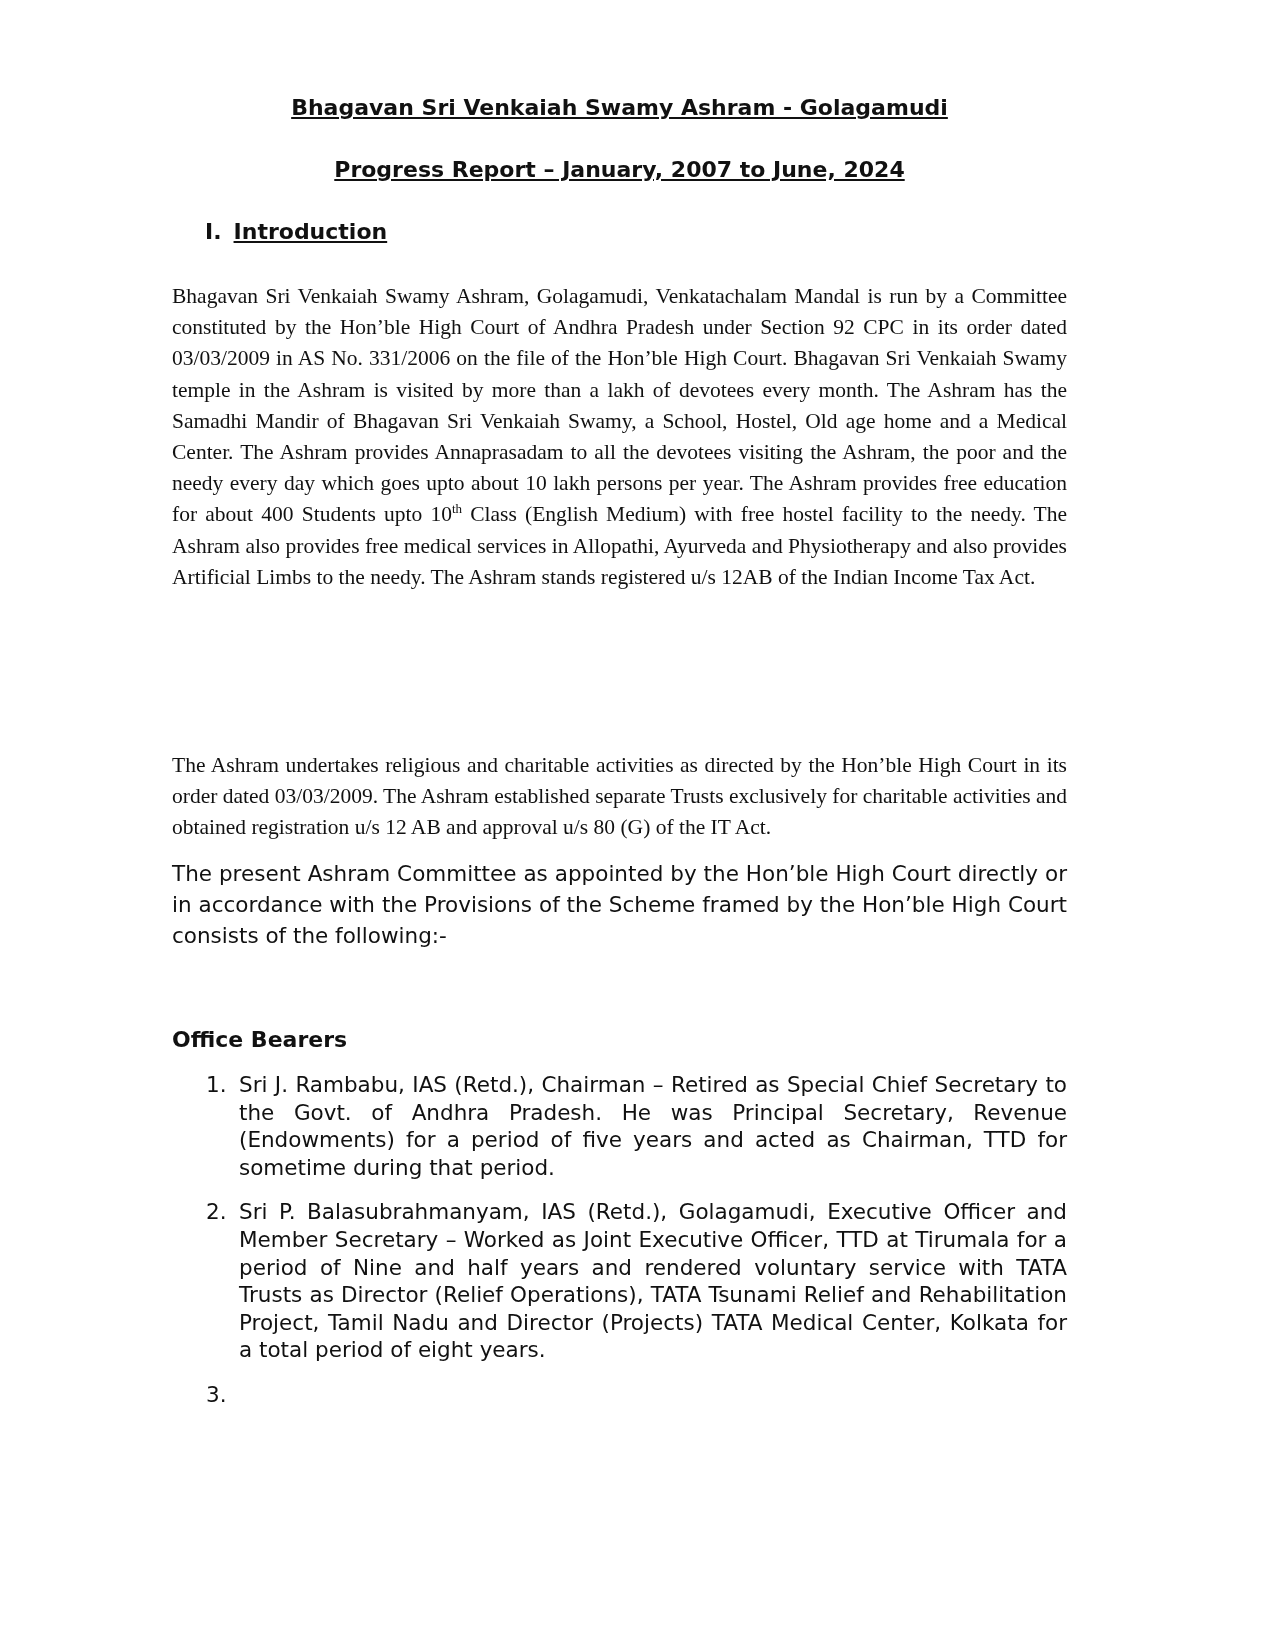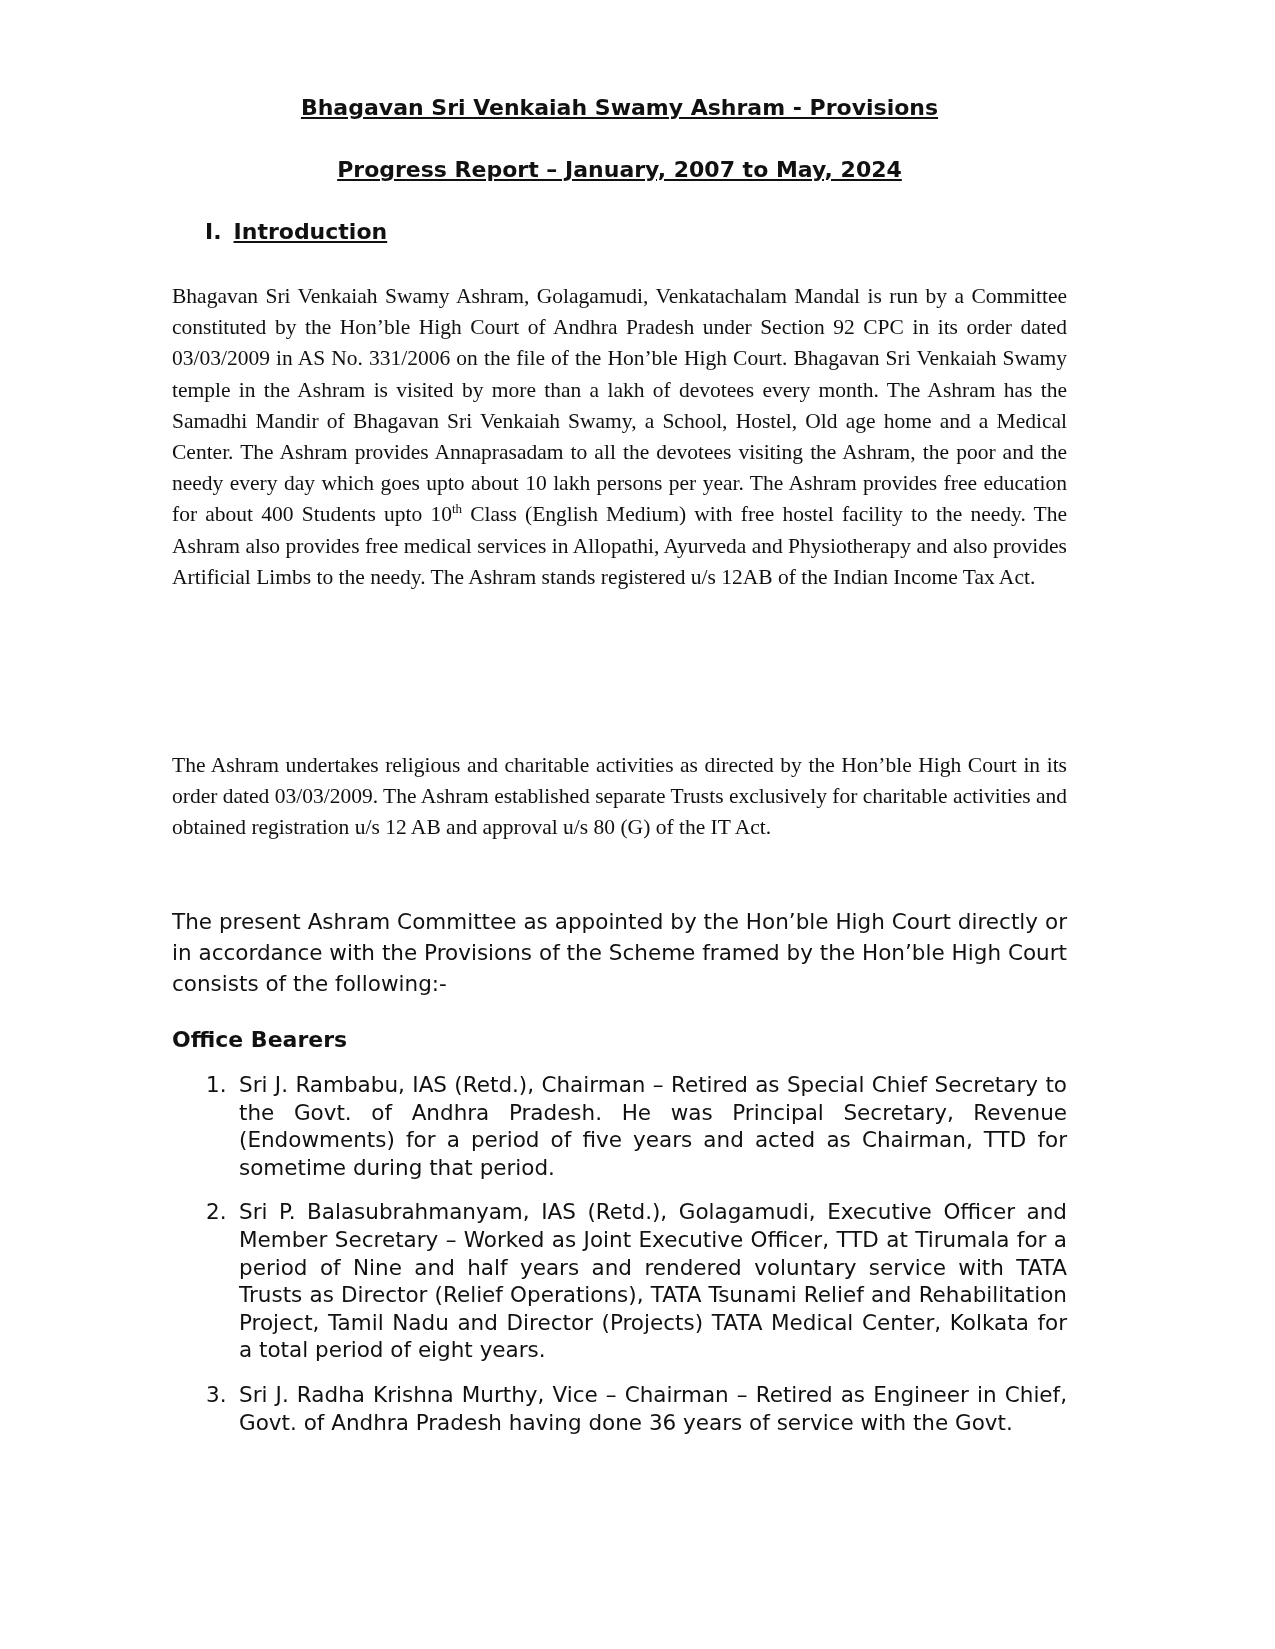--- a/index.html
+++ b/index.html
@@ -7,33 +7,33 @@
     .page { position: absolute; left: 172px; top: 0; width: 895px; font-family: "DejaVu Sans", sans-serif; font-size: 21.5px; }
     .title { position: absolute; left: 0; width: 100%; text-align: center; font-weight: bold; text-decoration: underline; font-size: 22px; }
     .t1 { top: 95px; }
     .t2 { top: 157px; }
     .section-head { position: absolute; top: 219px; left: 33px; font-weight: bold; font-size: 22px; }
     .section-head .num { margin-right: 12px; }
     .section-head .txt { text-decoration: underline; margin-top: 48px; }
     .para { position: absolute; left: 0; width: 895px; text-align: justify; line-height: 31.2px; font-size: 21.5px; }
     .p1 { top: 281px; font-family: Liberation Serif, serif; }
     .p2 { top: 750px; font-family: Liberation Serif, serif; }
-    .p3 { top: 906px; }
+    .p3 { top: 858px; }
     .sub-head { position: absolute; left: 0; top: 1027px; font-weight: bold; font-size: 22px; }
     ol.bearers { position: absolute; left: 0; top: 1071px; width: 895px; margin: 0; padding: 0; list-style: none; }
     ol.bearers li { position: relative; padding-left: 67px; text-align: justify; line-height: 27.6px; margin-bottom: 17px; font-size: 21.5px; }
     ol.bearers li .n { position: absolute; left: 34px; top: 0; }
     sup { font-size: 13px; line-height: 0; }
   </style>
 </head>
 <body>
 
 <div class="page">
-  <div class="title t1">Bhagavan Sri Venkaiah Swamy Ashram - Provisions</div>
-  <div class="title t2">Progress Report – January, 2007 to May, 2024</div>
+  <div class="title t1">Bhagavan Sri Venkaiah Swamy Ashram - Golagamudi</div>
+  <div class="title t2">Progress Report – January, 2007 to June, 2024</div>
 
   <div class="section-head">
     <span class="num">I.</span><span class="txt">Introduction</span>
   </div>
 
   <div class="para p1"><span>Bhagavan Sri Venkaiah Swamy Ashram, Golagamudi, Venkatachalam Mandal is run by a Committee constituted by the Hon’ble High Court of Andhra Pradesh under Section 92 CPC in its order dated 03/03/2009 in AS No. 331/2006 on the file of the Hon’ble High Court. Bhagavan Sri Venkaiah Swamy temple in the Ashram is visited by more than a lakh of devotees every month. The Ashram has the Samadhi Mandir of Bhagavan Sri Venkaiah Swamy, a School, Hostel, Old age home and a Medical Center. The Ashram provides Annaprasadam to all the devotees visiting the Ashram, the poor and the needy every day which goes upto about 10 lakh persons per year. The Ashram provides free education for about 400 Students upto 10</span><sup>th</sup><span> Class (English Medium) with free hostel facility to the needy. The Ashram also provides free medical services in Allopathi, Ayurveda and Physiotherapy and also provides Artificial Limbs to the needy. The Ashram stands registered u/s 12AB of the Indian Income Tax Act.</span></div>
 
   <div class="para p2">The Ashram undertakes religious and charitable activities as directed by the Hon’ble High Court in its order dated 03/03/2009. The Ashram established separate Trusts exclusively for charitable activities and obtained registration u/s 12 AB and approval u/s 80 (G) of the IT Act.</div>
 
   <div class="para p3">The present Ashram Committee as appointed by the Hon’ble High Court directly or in accordance with the Provisions of the Scheme framed by the Hon’ble High Court consists of the following:-</div>
@@ -44,16 +44,15 @@
     <li>
       <span class="n">1.</span>
       <span>Sri J. Rambabu, IAS (Retd.), Chairman – Retired as Special Chief Secretary to the Govt. of Andhra Pradesh. He was Principal Secretary, Revenue (Endowments) for a period of five years and acted as Chairman, TTD for sometime during that period.</span>
     </li>
     <li>
       <span class="n">2.</span>
       <span>Sri P. Balasubrahmanyam, IAS (Retd.), Golagamudi, Executive Officer and Member Secretary – Worked as Joint Executive Officer, TTD at Tirumala for a period of Nine and half years and rendered voluntary service with TATA Trusts as Director (Relief Operations), TATA Tsunami Relief and Rehabilitation Project, Tamil Nadu and Director (Projects) TATA Medical Center, Kolkata for a total period of eight years.</span>
     </li>
     <li>
       <span class="n">3.</span>
-      <span>Sri J. Radha Krishna Murthy, Vice – Chairman – Retired as Engineer in Chief, Govt. of Andhra Pradesh having done 36 years of service with the Govt.</span>
     </li>
   </ol>
 </div>
 
 </body></html>

